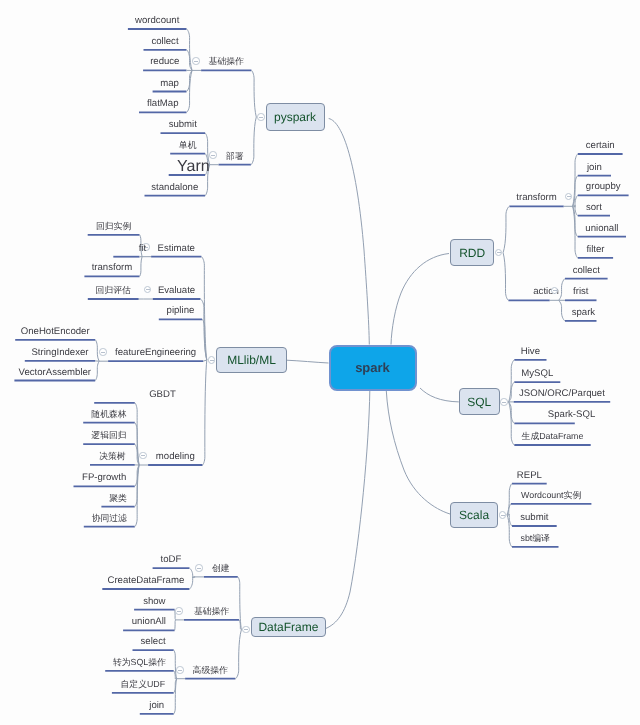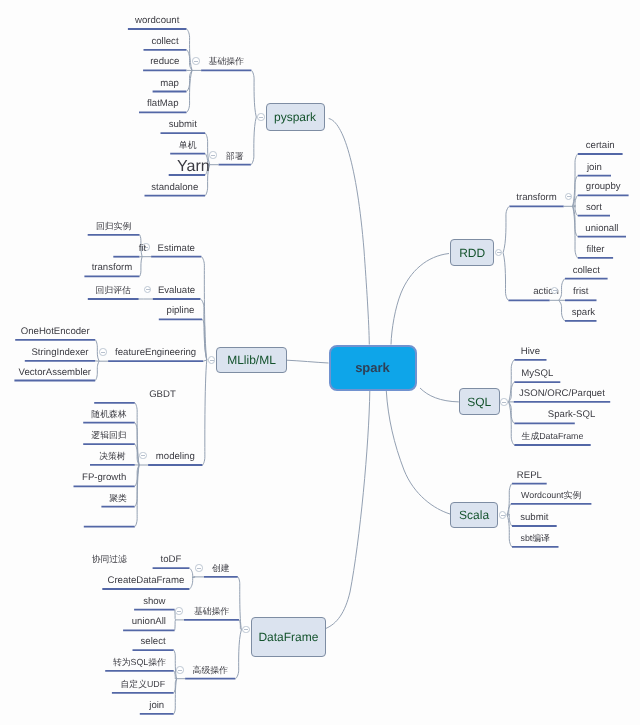--- a/index.html
+++ b/index.html
@@ -213,21 +213,21 @@
       <div class="ltext" style="left:520.82px;top:409.40px;font-size:9.6px;margin-left:27px;">Spark-SQL</div>
       <div class="ltext" style="left:521.59px;top:431.00px;font-size:8.832px;">生成DataFrame</div>
       <div class="box l1-box" style="left:450.3px;top:501.5px;width:47.5px;height:26.5px;">Scala</div>
       <div class="toggle" style="left:498.65px;top:511px;">
         <i></i>
       </div>
       <div class="ltext" style="left:516.82px;top:469.60px;font-size:9.6px;">REPL</div>
       <div class="ltext" style="left:521.06px;top:489.80px;font-size:8.832px;">Wordcount实例</div>
       <div class="ltext" style="left:520.22px;top:512.00px;font-size:9.6px;">submit</div>
       <div class="ltext" style="left:520.53px;top:532.80px;font-size:8.832px;">sbt编译</div>
-      <div class="box l1-box" style="left:250.6px;top:616.7px;width:75.7px;height:40px;">DataFrame</div>
+      <div class="box l1-box" style="left:250.6px;top:616.7px;width:75.7px;height:20px;">DataFrame</div>
       <div class="toggle" style="left:242.25px;top:625.95px;">
         <i></i>
       </div>
       <div class="ltext" style="left:212.02px;top:562.90px;font-size:8.832px;">创建</div>
       <div class="toggle" style="left:195.1px;top:564.2px;">
         <i></i>
       </div>
       <div class="ltext" style="left:160.60px;top:554.20px;font-size:9.6px;">toDF</div>
       <div class="ltext" style="left:107.46px;top:575.00px;font-size:9.6px;">CreateDataFrame</div>
       <div class="ltext" style="left:193.89px;top:605.90px;font-size:8.832px;">基础操作</div>
@@ -271,15 +271,15 @@
       <div class="ltext" style="left:155.83px;top:451.00px;font-size:9.6px;">modeling</div>
       <div class="toggle" style="left:139.25px;top:451.85px;">
         <i></i>
       </div>
       <div class="ltext" style="left:101.17px;top:388.80px;font-size:9.6px;margin-left:48px;">GBDT</div>
       <div class="ltext" style="left:91.34px;top:408.70px;font-size:8.832px;">随机森林</div>
       <div class="ltext" style="left:91.34px;top:430.20px;font-size:8.832px;">逻辑回归</div>
       <div class="ltext" style="left:99.16px;top:450.90px;font-size:8.832px;">决策树</div>
       <div class="ltext" style="left:82.03px;top:472.30px;font-size:9.6px;">FP-growth</div>
       <div class="ltext" style="left:109.22px;top:492.70px;font-size:8.832px;">聚类</div>
-      <div class="ltext" style="left:91.64px;top:512.60px;font-size:8.832px;margin-top:41px;">协同过滤</div>
+      <div class="ltext" style="left:91.64px;top:512.60px;font-size:8.832px;">协同过滤</div>
     </div>
 </div>
 
 </body></html>

